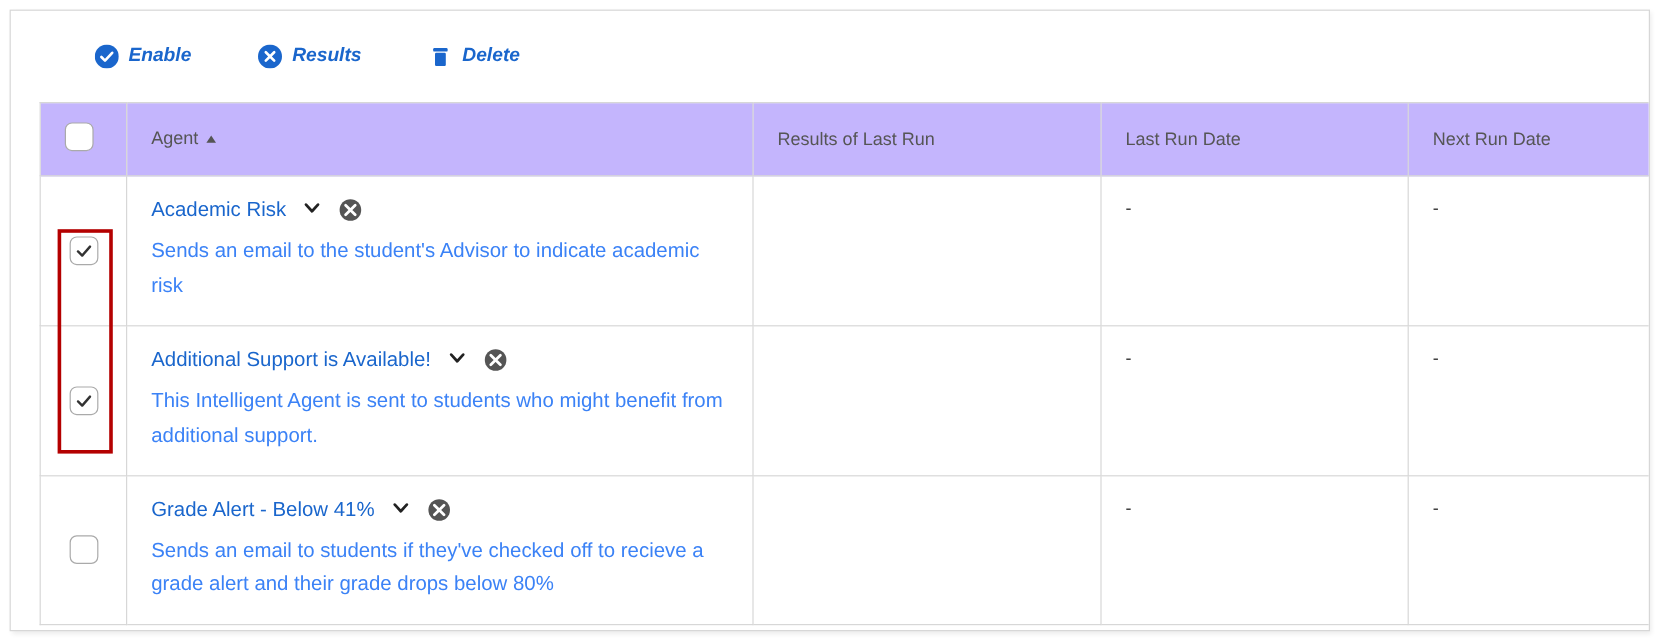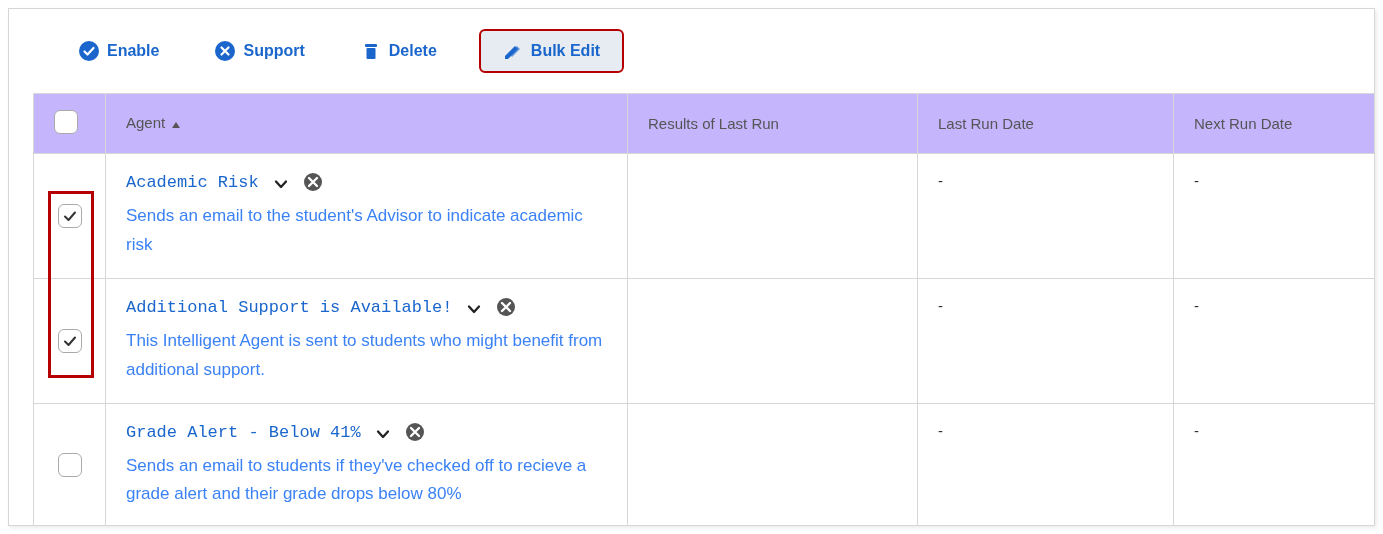--- a/index.html
+++ b/index.html
@@ -16,20 +16,21 @@
     box-shadow: 2px 2px 4px rgba(0,0,0,0.08);
     width: 1367px;
     height: 518px;
     overflow: hidden;
   }
   .toolbar {
     display: flex;
     align-items: center;
     gap: 28px;
     padding: 20px 40px 20px 56px;
+    font-style: italic;
   }
   .tb-btn {
     display: inline-flex;
     align-items: center;
     gap: 8px;
     color: #1a66cc;
     font-weight: 700;
     font-size: 16px;
     cursor: pointer;
     padding: 8px 14px;
@@ -80,24 +81,23 @@
   .checkbox svg { display: none; }
   .checkbox.checked svg { display: block; }
   .row-check-wrap {
     display: flex;
     justify-content: center;
     align-items: center;
     height: 100%;
   }
   .agent-title-row {
     display: flex;
-    align-items: flex-end;
+    align-items: flex-start;
     gap: 14px;
     margin-bottom: 10px;
-    font-family: Liberation Mono, monospace;
   }
   .agent-link {
     color: #1a66cc;
     cursor: pointer;
     font-size: 17px;
   }
   .agent-desc {
     color: #3b82f6;
     line-height: 1.7;
     font-size: 17px;
@@ -135,35 +135,28 @@
           <circle cx="10" cy="10" r="10" class="icon-blue"></circle>
           <path d="M5.5 10.5 L8.5 13.5 L14.5 7" stroke="#fff" stroke-width="2.2" fill="none" stroke-linecap="round" stroke-linejoin="round"></path>
         </svg>
       <span>Enable</span>
     </div>
     <div class="tb-btn">
       <svg width="20" height="20" viewBox="0 0 20 20">
           <circle cx="10" cy="10" r="10" class="icon-blue"></circle>
           <path d="M6.5 6.5 L13.5 13.5 M13.5 6.5 L6.5 13.5" stroke="#fff" stroke-width="2.2" stroke-linecap="round"></path>
         </svg>
-      <span>Support</span>
+      <span>Results</span>
     </div>
     <div class="tb-btn">
       <svg width="20" height="20" viewBox="0 0 20 20">
           <rect x="4" y="3" width="12" height="3" rx="1" class="icon-blue"></rect>
           <rect x="5.5" y="7" width="9" height="11" rx="1" class="icon-blue"></rect>
         </svg>
       <span>Delete</span>
-    </div>
-    <div class="tb-btn highlight">
-      <svg width="20" height="20" viewBox="0 0 20 20">
-          <path d="M2 15 L12 5 L15 8 L5 18 L2 18 Z" class="icon-blue"></path>
-          <path d="M6 13 L14 5 L17 8 L9 16 Z" fill="#1a66cc" opacity="0.6"></path>
-        </svg>
-      <span>Bulk Edit</span>
     </div>
   </div>
 
   <table class="table">
     <colgroup>
       <col class="col-check">
         <col class="col-agent">
         <col class="col-res">
         <col class="col-last">
         <col class="col-next">

